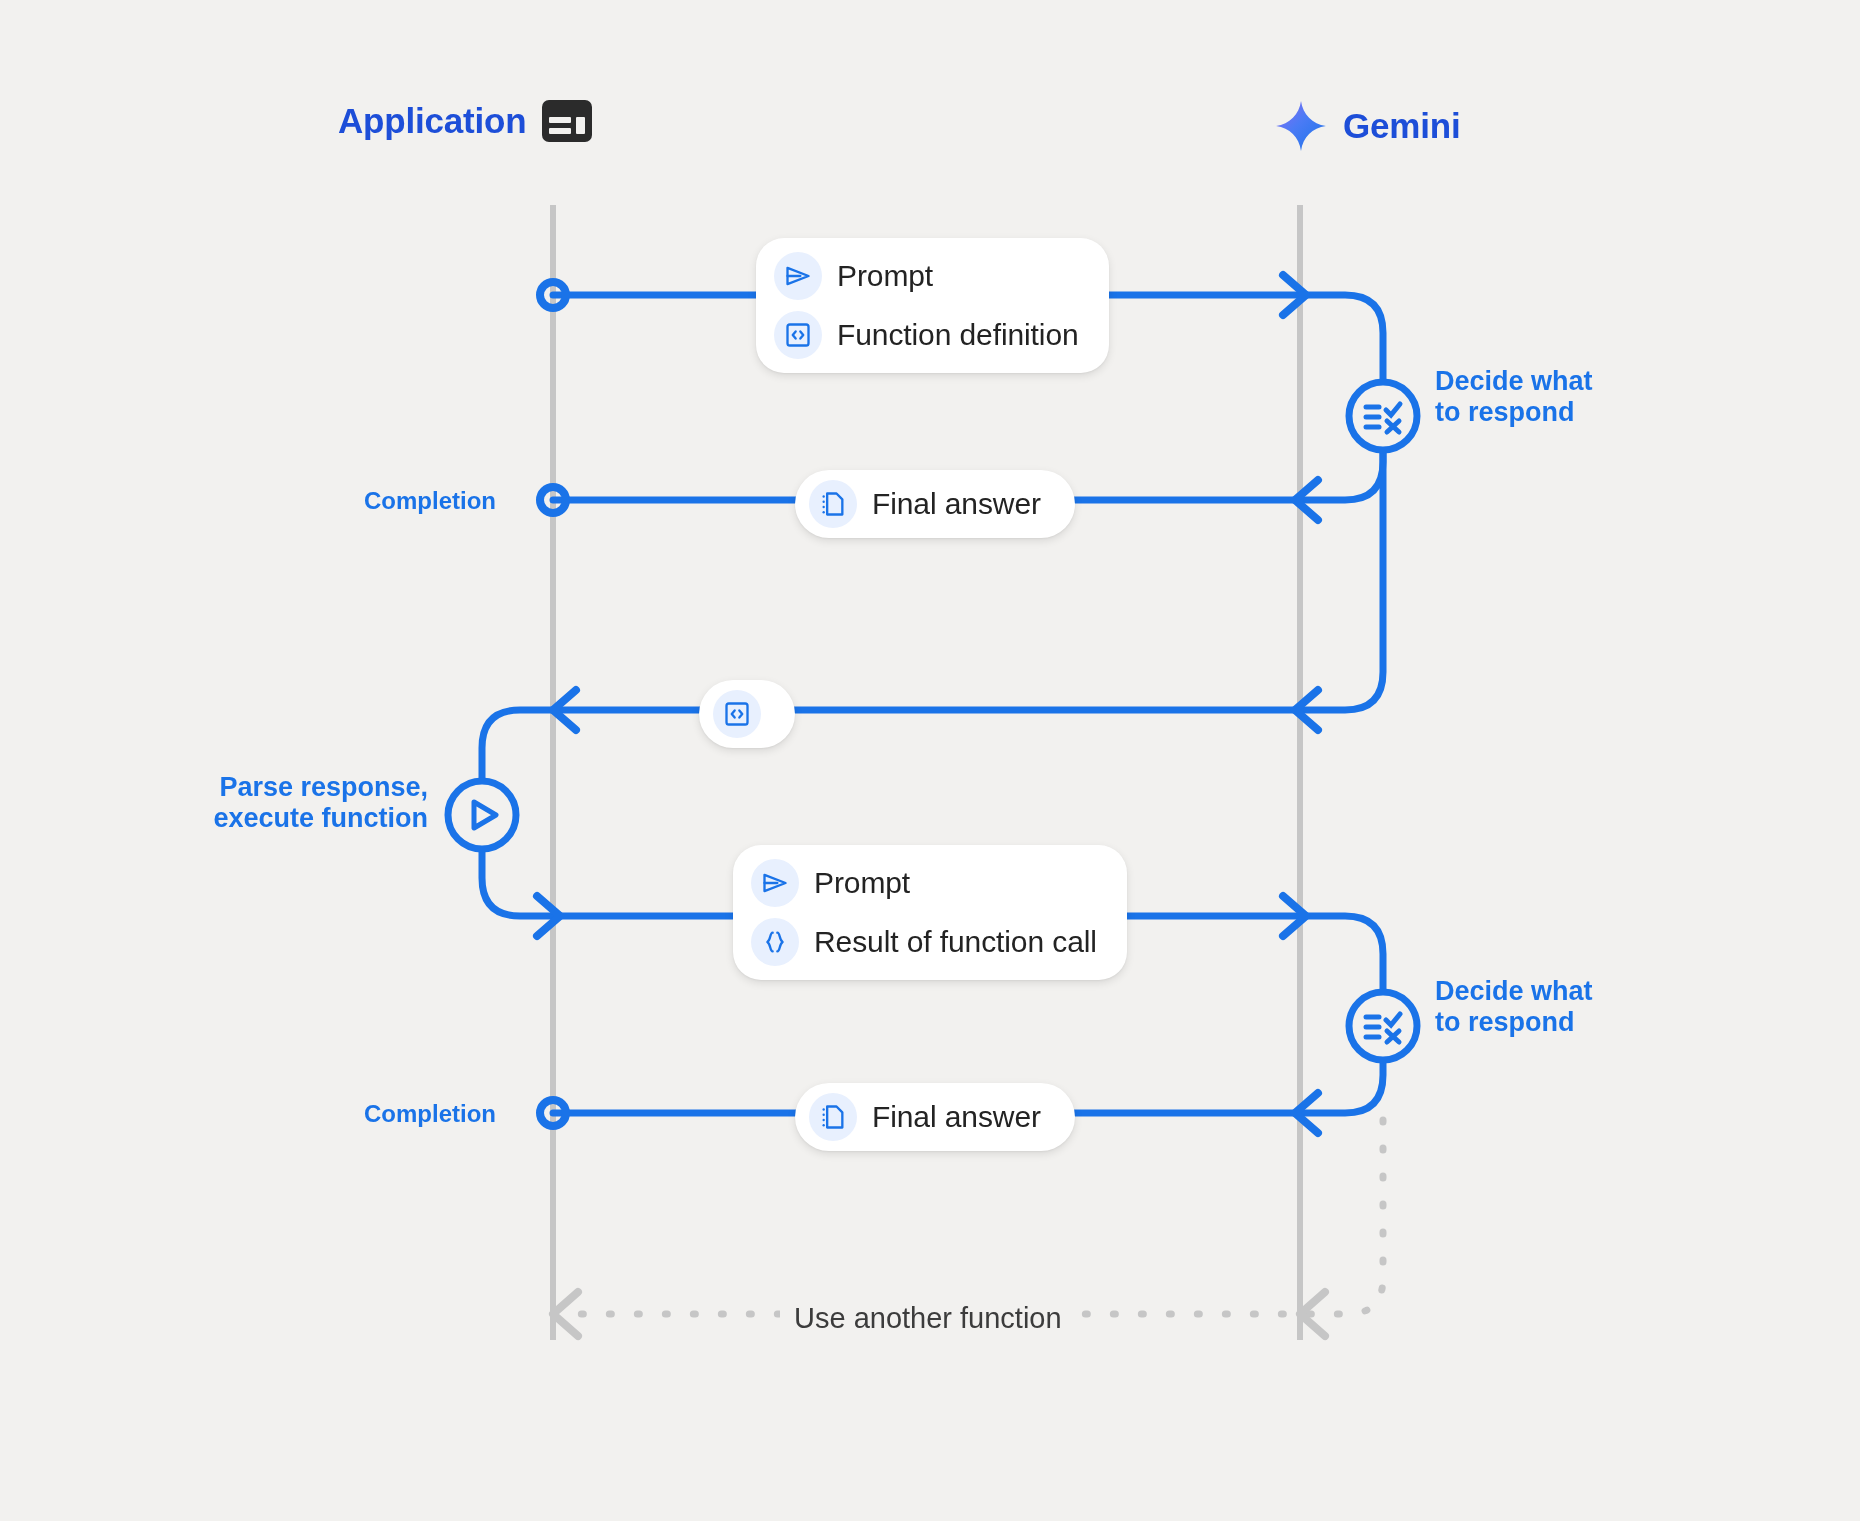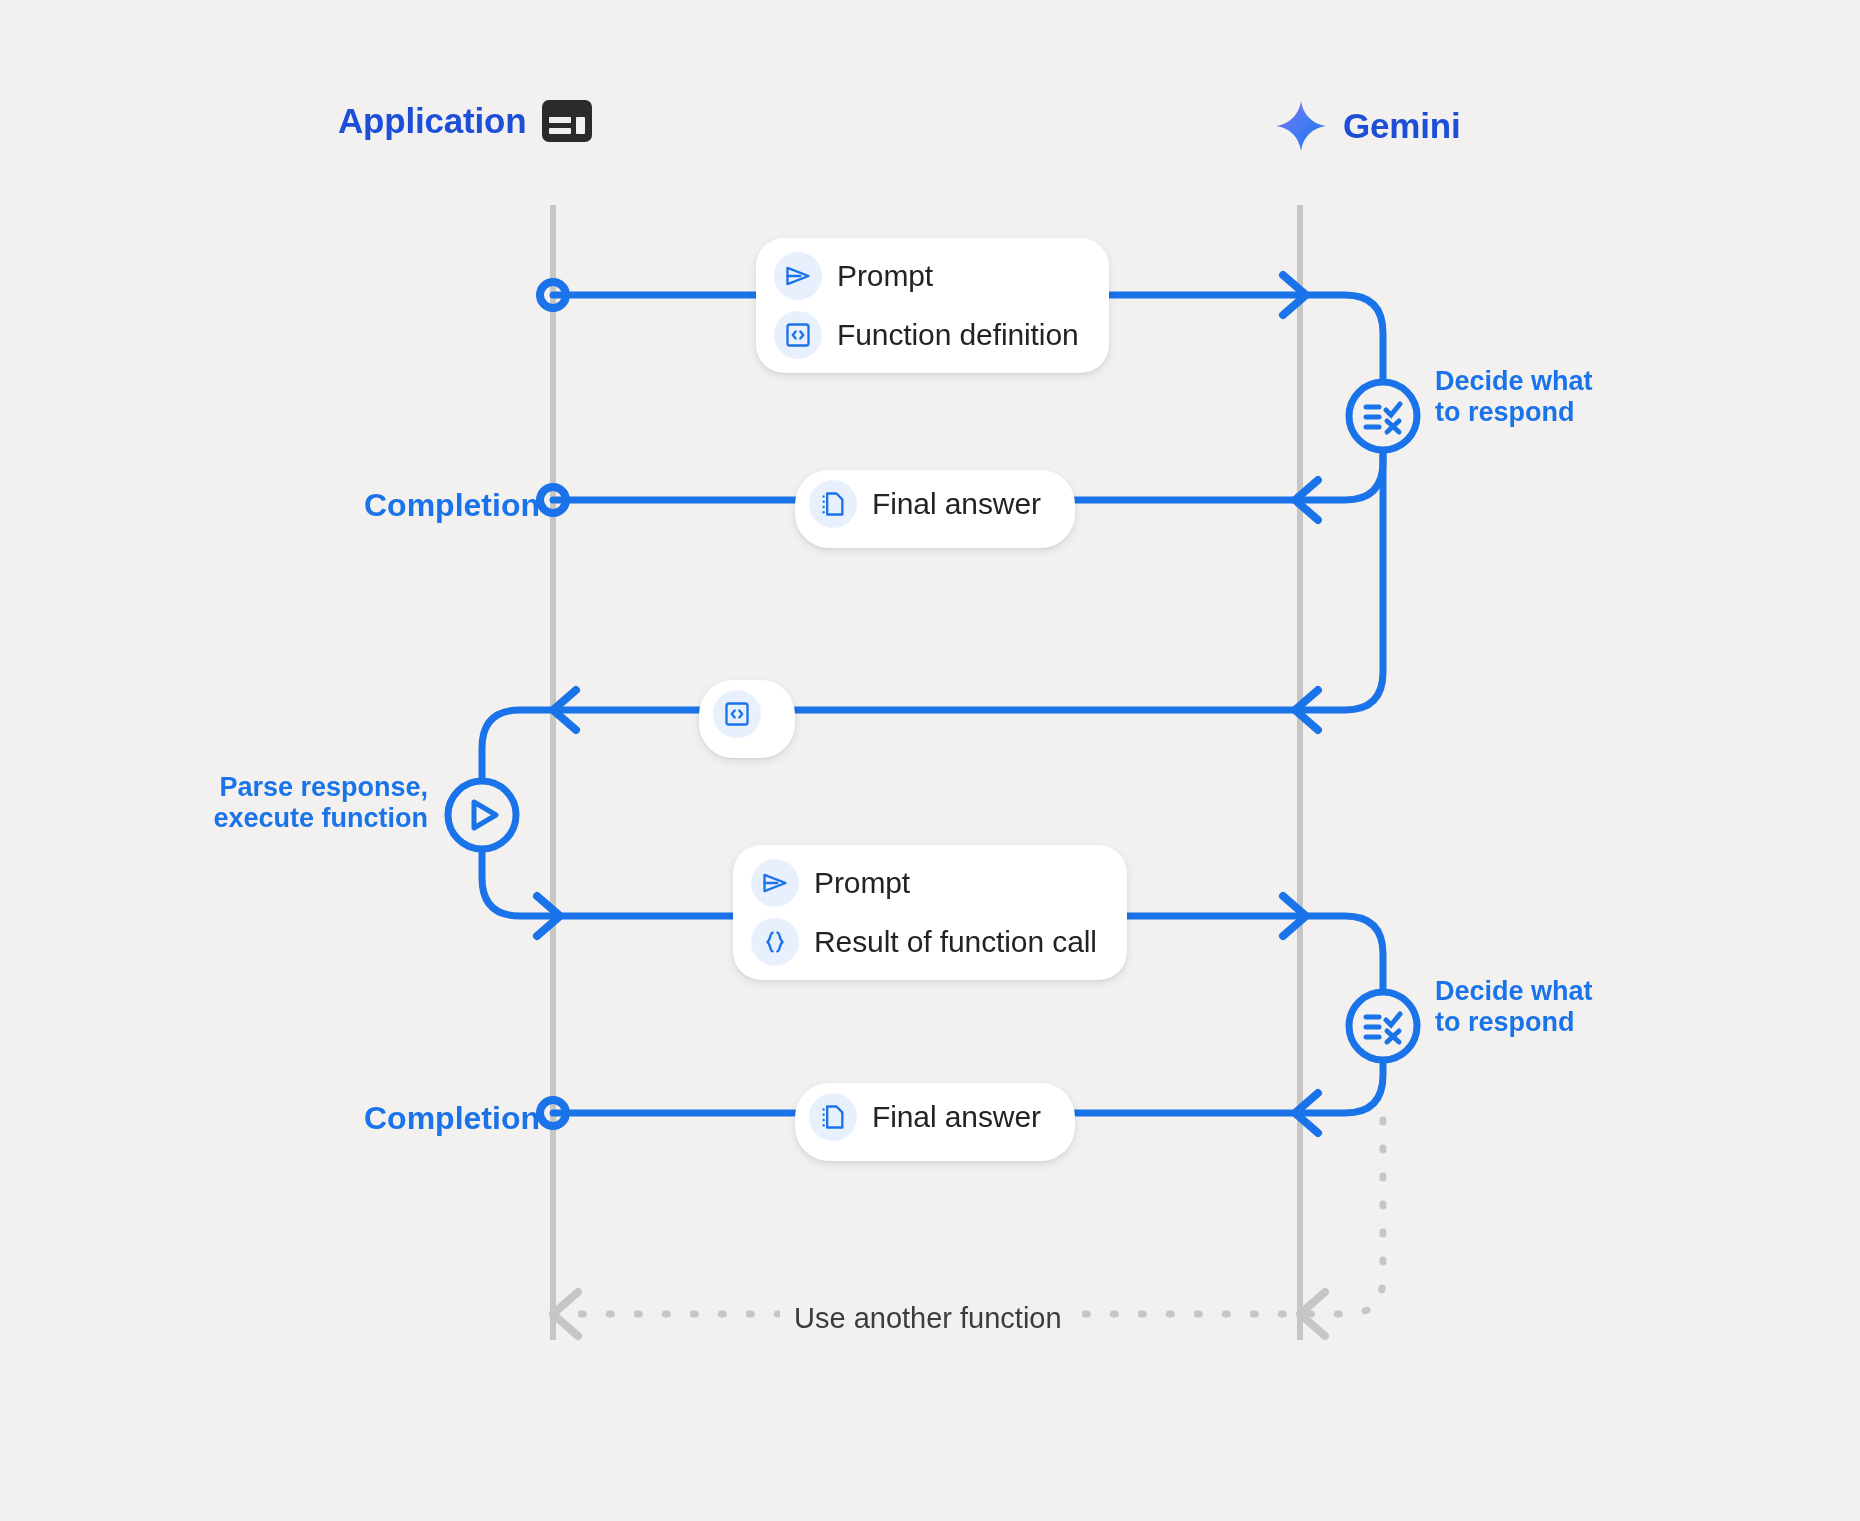--- a/index.html
+++ b/index.html
@@ -82,21 +82,21 @@
     position: absolute;
     background: #ffffff;
     border-radius: 28px;
     box-shadow: 0 3px 9px rgba(0,0,0,0.10), 0 1px 2px rgba(0,0,0,0.05);
     padding: 14px 30px 14px 18px;
     display: flex;
     flex-direction: column;
     gap: 11px;
     z-index: 5;
   }
-  .card.single { border-radius: 34px; padding: 10px 34px 20px 14px; }
+  .card.single { border-radius: 34px; padding: 10px 34px 10px 14px; }
   .card-row {
     display: flex;
     align-items: center;
     gap: 15px;
     white-space: nowrap;
   }
   .card-row .row-label {
     font-size: 30px;
     color: #232323;
     letter-spacing: -0.1px;
@@ -121,21 +121,21 @@
     white-space: pre-line;
     z-index: 4;
   }
   #annot-decide-1 { left: 1435px; top: 366px; }
   #annot-decide-2 { left: 1435px; top: 976px; }
   #annot-parse  { left: 196px; top: 772px; text-align: right; width: 232px; }
 
   .completion-label {
     position: absolute;
     color: #1A73E8;
-    font-size: 32px;
+    font-size: 24px;
     font-weight: 700;
     z-index: 4;
     white-space: nowrap;
   }
   #completion-1 { left: 364px; top: 487px; }
   #completion-2 { left: 364px; top: 1100px; }
 
   .loop-label {
     position: absolute;
     left: 780px; top: 1302px;

